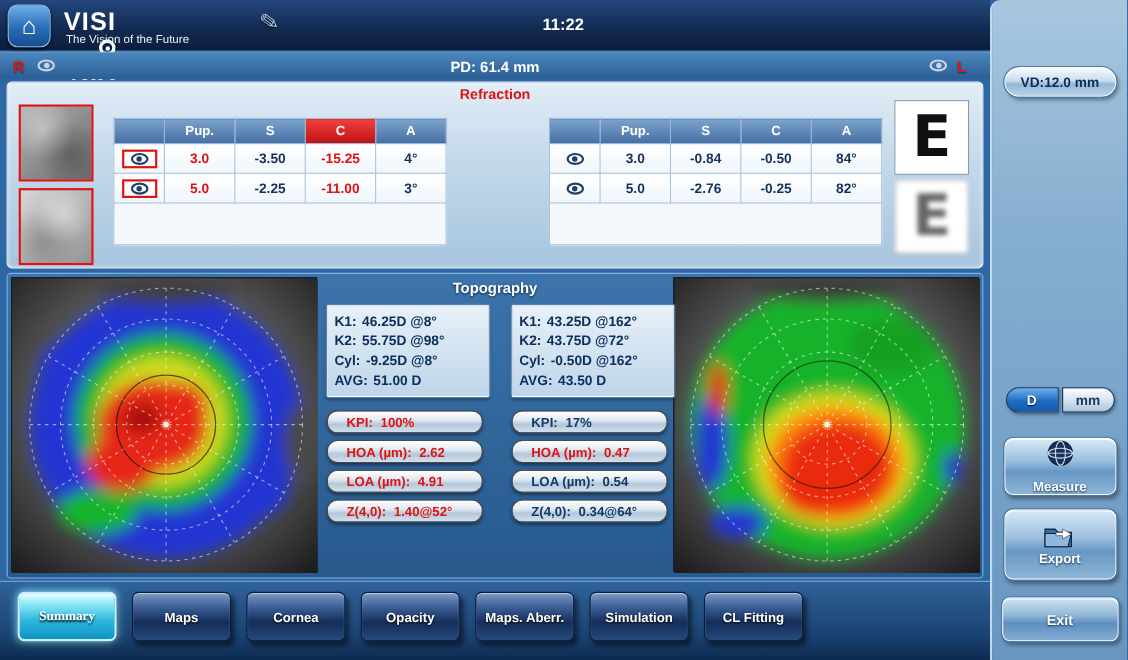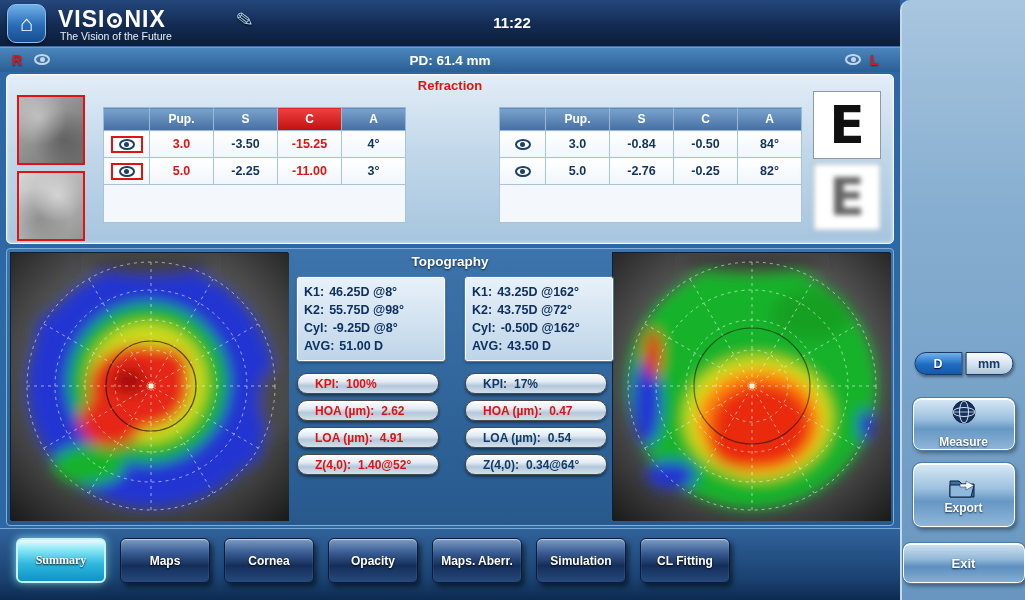--- a/index.html
+++ b/index.html
@@ -11,21 +11,21 @@
   .main-area { position:absolute; left:0; top:0; width:900px; height:600px; }
 
   
   .header { position:absolute; left:0; top:0; width:900px; height:47px;
     background:linear-gradient(180deg,#24477d 0%,#132b52 55%,#0c1d3c 100%);
     border-bottom:1px solid #3c6ea6; }
   .home-btn { position:absolute; left:7px; top:4px; width:39px; height:39px; border-radius:9px;
     background:linear-gradient(180deg,#6fb0ea 0%,#2a6cb6 55%,#174e90 100%);
     border:1px solid #8cc0ec; display:flex; align-items:center; justify-content:center;
     color:#fff; font-size:22px; box-shadow:0 2px 3px rgba(0,0,0,.5); cursor:pointer; }
-  .logo { position:absolute; left:58px; top:6px; color:#fff; font-weight:bold; font-size:23px; letter-spacing:1px; display:flex; align-items:center; gap:2px; }
+  .logo { position:absolute; left:58px; top:6px; color:#fff; font-weight:bold; font-size:23px; letter-spacing:1px; display:flex; align-items:flex-end; gap:2px;flex-direction:column; }
   .logo-o { display:inline-block; width:15px; height:15px; border:3px solid #fff; border-radius:50%; position:relative; top:1px; }
   .logo-o i { position:absolute; left:50%; top:50%; width:4px; height:4px; margin:-2px; background:#fff; border-radius:50%; }
   .tagline { position:absolute; left:60px; top:30px; color:#e8f1fa; font-size:10.5px; }
   .stylus { position:absolute; left:236px; top:8px; color:#a8cce8; font-size:21px; transform:rotate(-8deg); text-shadow:0 1px 2px #000; }
   .clock { position:absolute; left:512px; top:14px; transform:translateX(-50%); color:#fff; font-weight:bold; font-size:15px; }
 
   
   .pd-bar { position:absolute; left:0; top:47px; width:900px; height:25px;
     background:linear-gradient(180deg,#4a86bd 0%,#2a5e94 100%); border-top:1px solid #6da0cc; }
   .side-label { position:absolute; top:4px; color:#e81212; font-weight:bold; font-size:14px; text-shadow:0 1px 2px rgba(0,0,0,.6); }
@@ -124,21 +124,21 @@
     font-weight:bold; font-size:12.5px; border:1px solid #1a3a66; cursor:pointer;
     box-shadow:1px 2px 3px rgba(0,0,0,.4); }
   .unit.d { border-radius:12px 0 0 12px; background:linear-gradient(180deg,#6fb2ee 0%,#1f6cc2 55%,#155aa8 100%); color:#fff; text-shadow:0 1px 1px #003; }
   .unit.mm { border-radius:0 12px 12px 0; background:linear-gradient(180deg,#fbfdff 0%,#d4e2ee 55%,#aec4d8 100%); color:#16386a; }
   .measure-btn { top:398px; width:102px; height:52px; border-radius:8px; font-size:12px; gap:10px;
     color:#fff; text-shadow:0 1px 2px #0a2848;
     background:linear-gradient(180deg,#d8e9f6 0%,#9cc0de 40%,#6697c4 60%,#8fb6d8 100%); }
   .export-btn { top:463px; width:102px; height:64px; border-radius:8px; font-size:12px; gap:2px;
     color:#fff; text-shadow:0 1px 2px #0a2848;
     background:linear-gradient(180deg,#d8e9f6 0%,#9cc0de 40%,#6697c4 60%,#8fb6d8 100%); }
-  .exit-btn { top:543px; width:122px; height:40px; border-radius:7px; font-size:13px;
+  .exit-btn { top:543px; width:106px; height:40px; border-radius:7px; font-size:13px;
     color:#fff; text-shadow:0 1px 2px #0a2848;
     background:linear-gradient(180deg,#cfe2f2 0%,#92b8d8 40%,#5d8fc0 60%,#85add2 100%); }
 </style>
 </head>
 <body>
 
 <div class="screen">
   <div class="main-area">
 
     <div class="header">
@@ -423,20 +423,21 @@
         <div class="tab">Cornea</div>
         <div class="tab">Opacity</div>
         <div class="tab">Maps. Aberr.</div>
         <div class="tab">Simulation</div>
         <div class="tab">CL Fitting</div>
       </div>
     </div>
   </div>
 
   <div class="sidebar">
+    <div class="glossy-btn vd-btn">VD:12.0 mm</div>
 
     <div class="unit-toggle">
       <div class="unit d">D</div>
       <div class="unit mm">mm</div>
     </div>
 
     <div class="glossy-btn measure-btn">
       <svg width="26" height="26" viewBox="0 0 26 26">
         <circle cx="13" cy="13" r="11" fill="#16305c" stroke="#0a1c3c"></circle>
         <ellipse cx="13" cy="13" rx="11" ry="4.5" fill="none" stroke="#cfe0f0" stroke-width="1"></ellipse>

